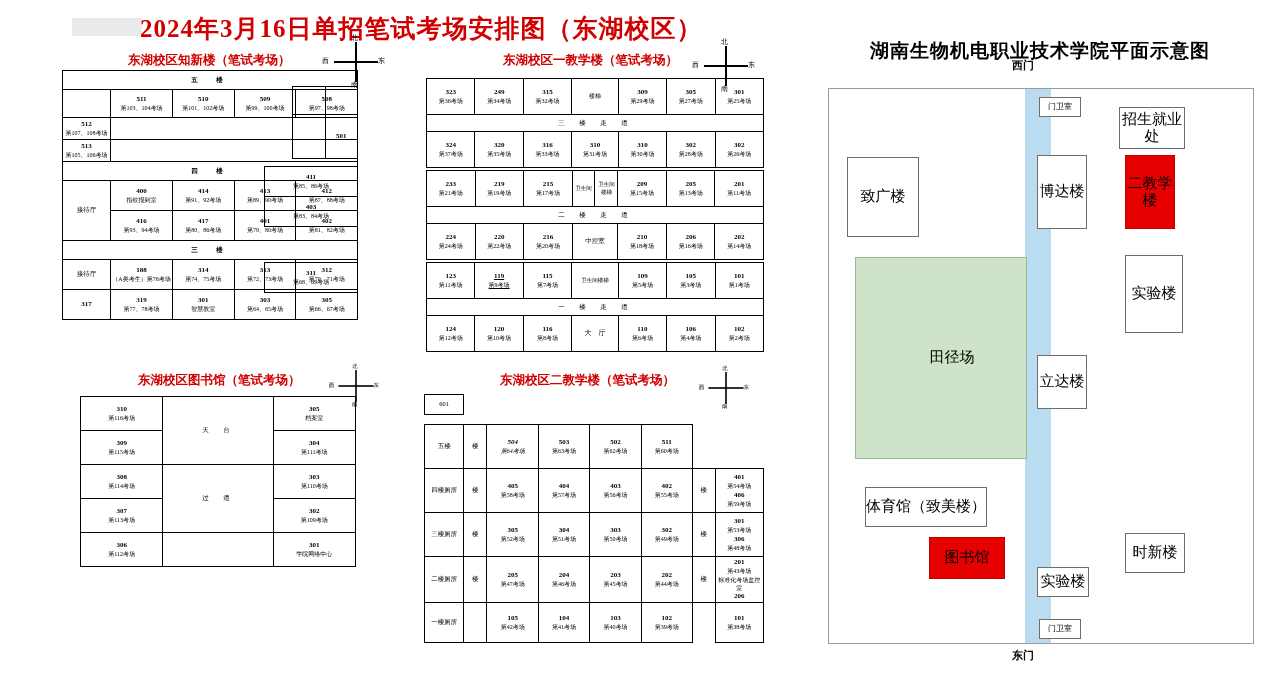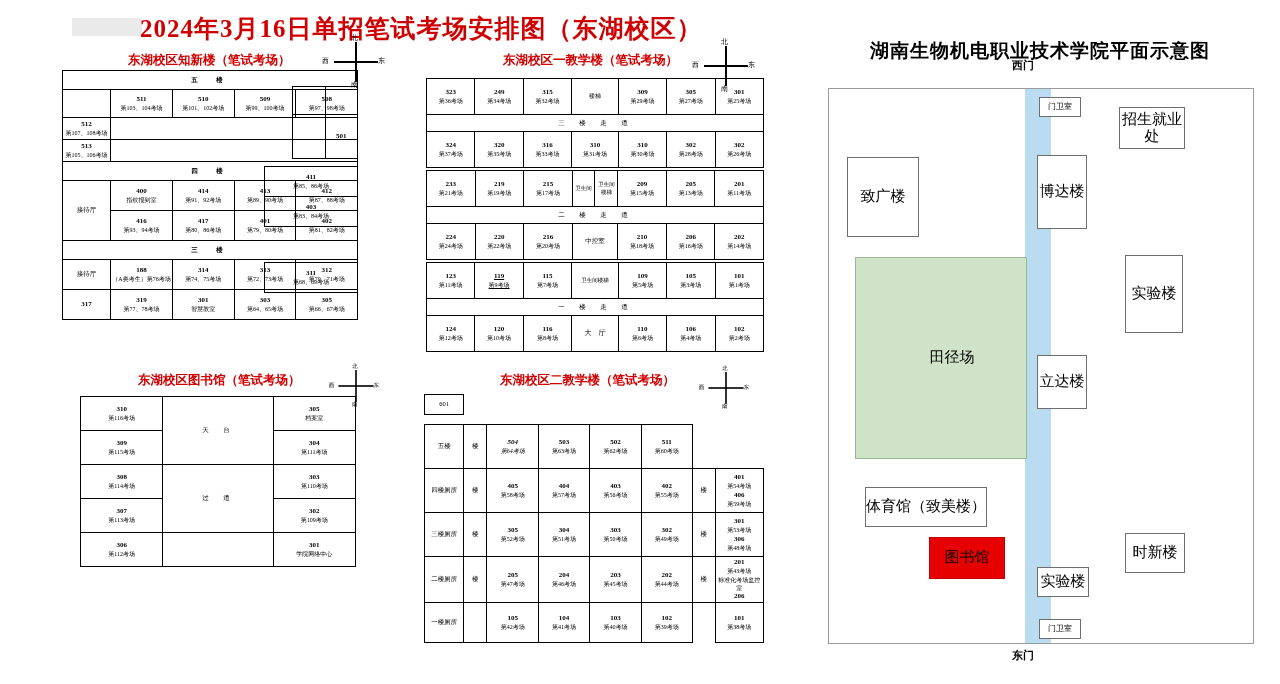--- a/index.html
+++ b/index.html
@@ -672,20 +672,21 @@
 <div class="map">
   <div class="road"></div>
 
   <div class="bld" style="left:18px;top:68px;width:70px;height:78px;">致广楼</div>
   <div class="bld green" style="left:26px;top:168px;width:148px;height:200px;padding-left:22px;">田径场</div>
   <div class="bld" style="left:36px;top:398px;width:120px;height:38px;">体育馆（致美楼）</div>
   <div class="bld red" style="left:100px;top:448px;width:74px;height:40px;">图书馆</div>
 
   <div class="bld" style="left:290px;top:18px;width:64px;height:40px;">招生就业处</div>
   <div class="bld" style="left:208px;top:66px;width:48px;height:72px;">博达楼</div>
+  <div class="bld red" style="left:296px;top:66px;width:48px;height:72px;">二教学楼</div>
   <div class="bld" style="left:296px;top:166px;width:56px;height:76px;">实验楼</div>
   <div class="bld" style="left:208px;top:266px;width:48px;height:52px;">立达楼</div>
   <div class="bld" style="left:296px;top:444px;width:58px;height:38px;">时新楼</div>
   <div class="bld" style="left:208px;top:478px;width:50px;height:28px;">实验楼</div>
 
   <div class="bld" style="left:210px;top:8px;width:40px;height:18px;font-size:8px;">门卫室</div>
   <div class="bld" style="left:210px;top:530px;width:40px;height:18px;font-size:8px;">门卫室</div>
 </div>
 <div class="maplabel" style="left:1012px;top:58px;">西门</div>
 <div class="maplabel" style="left:1012px;top:648px;">东门</div>

